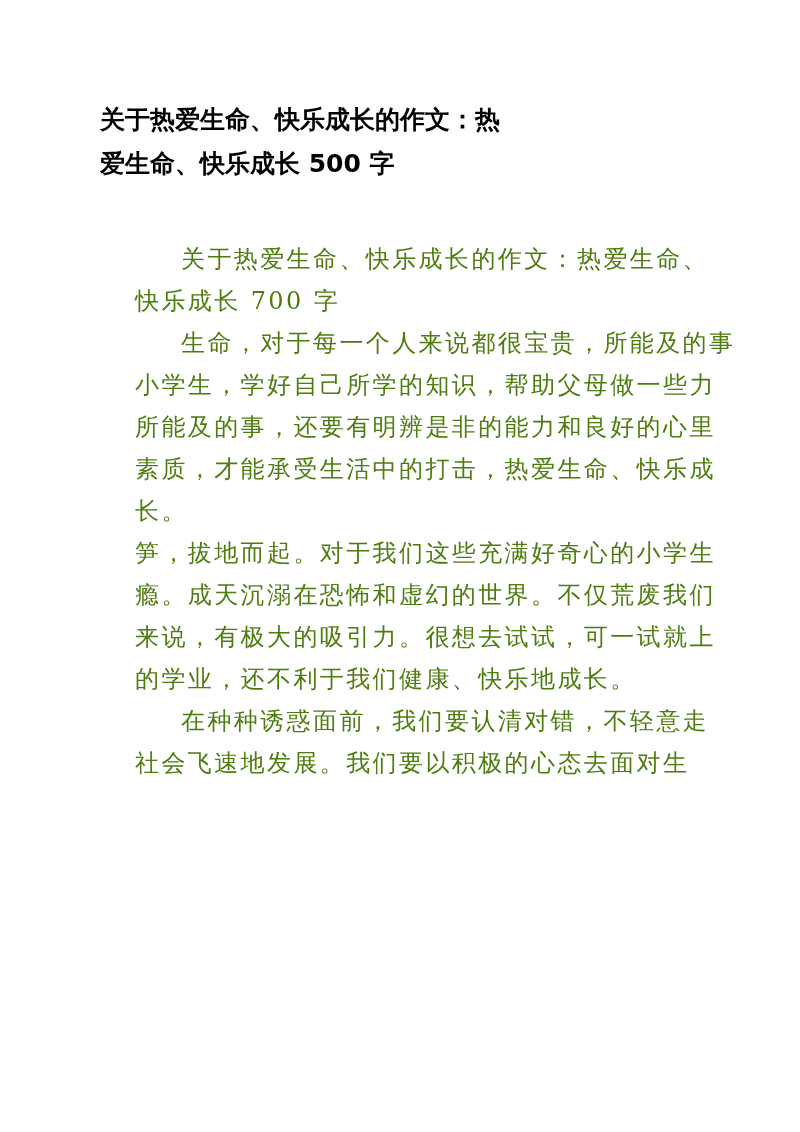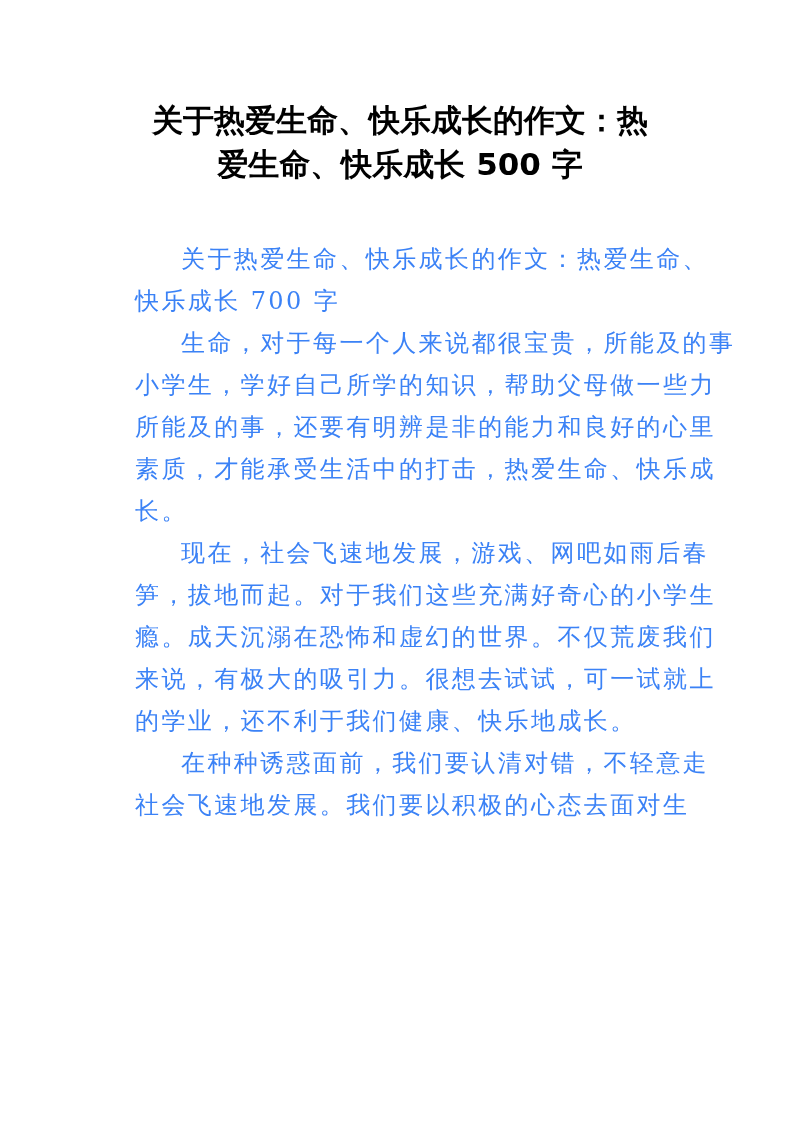--- a/index.html
+++ b/index.html
@@ -19,38 +19,38 @@
     top: 0;
     width: 800px;
     height: 1132px;
     background: #ffffff;
   }
   .title {
     position: absolute;
     left: 100px;
     top: 98px;
     width: 600px;
-    text-align: center;
+    text-align: left;
     font-family: "DejaVu Sans", "Liberation Sans", sans-serif;
     font-weight: bold;
-    font-size: 31px;
+    font-size: 25px;
     line-height: 44px;
     color: #000000;
     margin: 0;
   }
   .title span { display: block; }
   .body {
     position: absolute;
     left: 135px;
     top: 238px;
     width: 532px;
     font-family: "DejaVu Serif", "Liberation Serif", serif;
     font-size: 24px;
     line-height: 42px;
-    color: #3b82f6;
+    color: #4d7c0f;
     letter-spacing: 2.4px;
   }
   .line {
     display: block;
     white-space: nowrap;
     height: 42px;
   }
   .line.first { padding-left: 46px; }
 </style>
 </head>
@@ -70,21 +70,20 @@
 
     <div class="paragraph">
       <span class="line first">生命，对于每一个人来说都很宝贵，所能及的事</span>
       <span class="line">小学生，学好自己所学的知识，帮助父母做一些力</span>
       <span class="line">所能及的事，还要有明辨是非的能力和良好的心里</span>
       <span class="line">素质，才能承受生活中的打击，热爱生命、快乐成</span>
       <span class="line">长。</span>
     </div>
 
     <div class="paragraph">
-      <span class="line first">现在，社会飞速地发展，游戏、网吧如雨后春</span>
       <span class="line">笋，拔地而起。对于我们这些充满好奇心的小学生</span>
       <span class="line">瘾。成天沉溺在恐怖和虚幻的世界。不仅荒废我们</span>
       <span class="line">来说，有极大的吸引力。很想去试试，可一试就上</span>
       <span class="line">的学业，还不利于我们健康、快乐地成长。</span>
     </div>
 
 
     <div class="paragraph">
       <span class="line first">在种种诱惑面前，我们要认清对错，不轻意走</span>
       <span class="line">社会飞速地发展。我们要以积极的心态去面对生</span>

